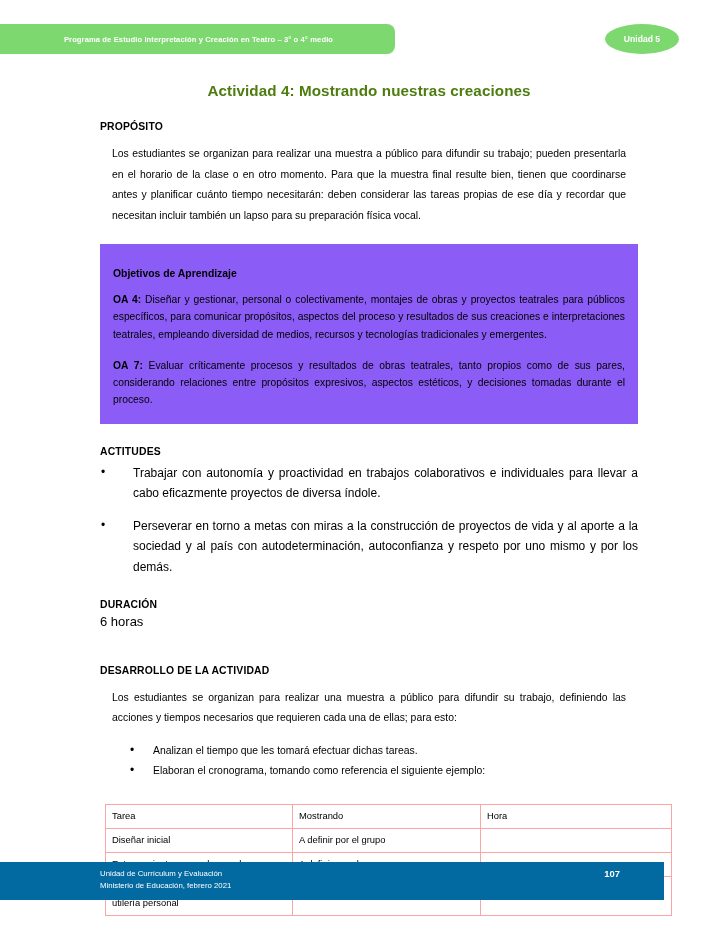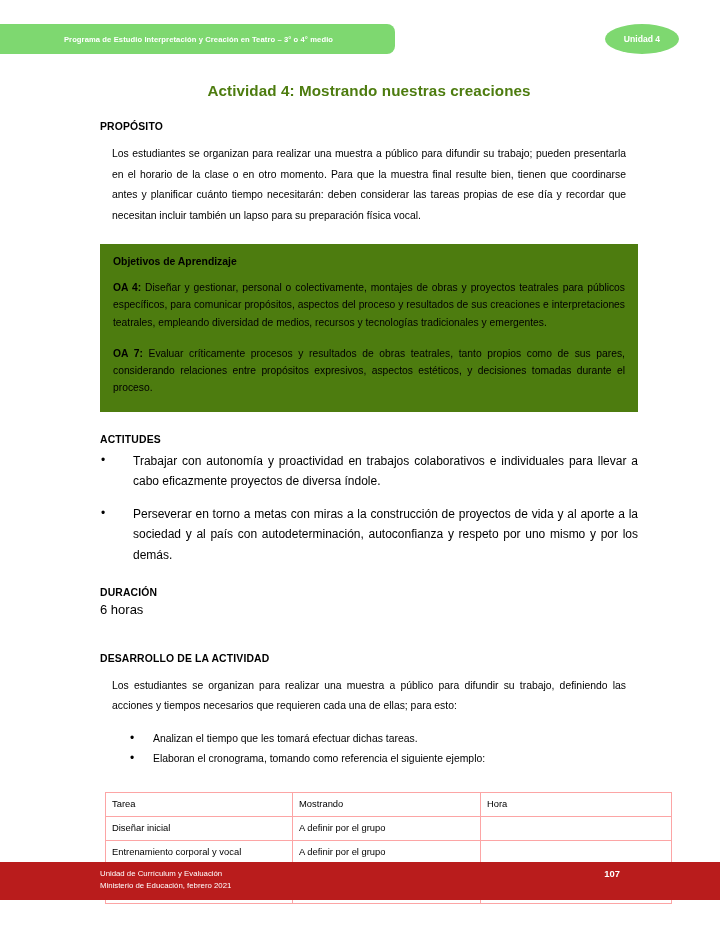--- a/index.html
+++ b/index.html
@@ -93,22 +93,22 @@
   p.body-text {
     font-size: 10.4px;
     line-height: 20.5px;
     text-align: justify;
     margin: 12px;
   }
 
   
   .oa-box {
     margin-top: 18px;
-    background: #4d7c0f;
-    padding: 10px 13px 13px 13px;
+    background: #8b5cf6;
+    padding: 22px 13px 13px 13px;
     box-sizing: border-box;
     width: 538px;
   }
   .oa-box-title {
     font-size: 10.4px;
     font-weight: bold;
     margin: 2px 0 12px 0;
   }
   .oa-item {
     font-size: 10.3px;
@@ -190,23 +190,23 @@
   .col-tarea   { width: 175px; }
   .col-enc     { width: 176px; }
   .col-hora    { width: 179px; }
   .row-tall td { height: 32px; }
 
   
   .footer {
     position: absolute;
     left: 0;
     bottom: 32px;
-    width: 720px;
+    width: 664px;
     height: 38px;
-    background: #b91c1c;
+    background: #0369a1;
   }
   .footer-inner {
     position: absolute;
     left: 100px;
     top: 6px;
     width: 538px;
     display: flex;
     justify-content: space-between;
     align-items: flex-start;
   }
@@ -223,21 +223,21 @@
   }
 </style>
 </head>
 <body>
 
 <div class="header">
   <div class="header-bar">
     <span class="header-bar-text">Programa de Estudio Interpretación y Creación en Teatro – 3° o 4° medio</span>
   </div>
   <div class="unit-badge">
-    <span class="unit-badge-text">Unidad 4</span>
+    <span class="unit-badge-text">Unidad 5</span>
   </div>
 </div>
 
 <div class="page">
 
   <div class="activity-title">Actividad 4: Mostrando nuestras creaciones</div>
 
   <div class="section-heading">PROPÓSITO</div>
   <p class="body-text">Los estudiantes se organizan para realizar una muestra a público para difundir su trabajo; pueden presentarla en el horario de la clase o en otro momento. Para que la muestra final resulte bien, tienen que coordinarse antes y planificar cuánto tiempo necesitarán: deben considerar las tareas propias de ese día y recordar que necesitan incluir también un lapso para su preparación física vocal.</p>
 

